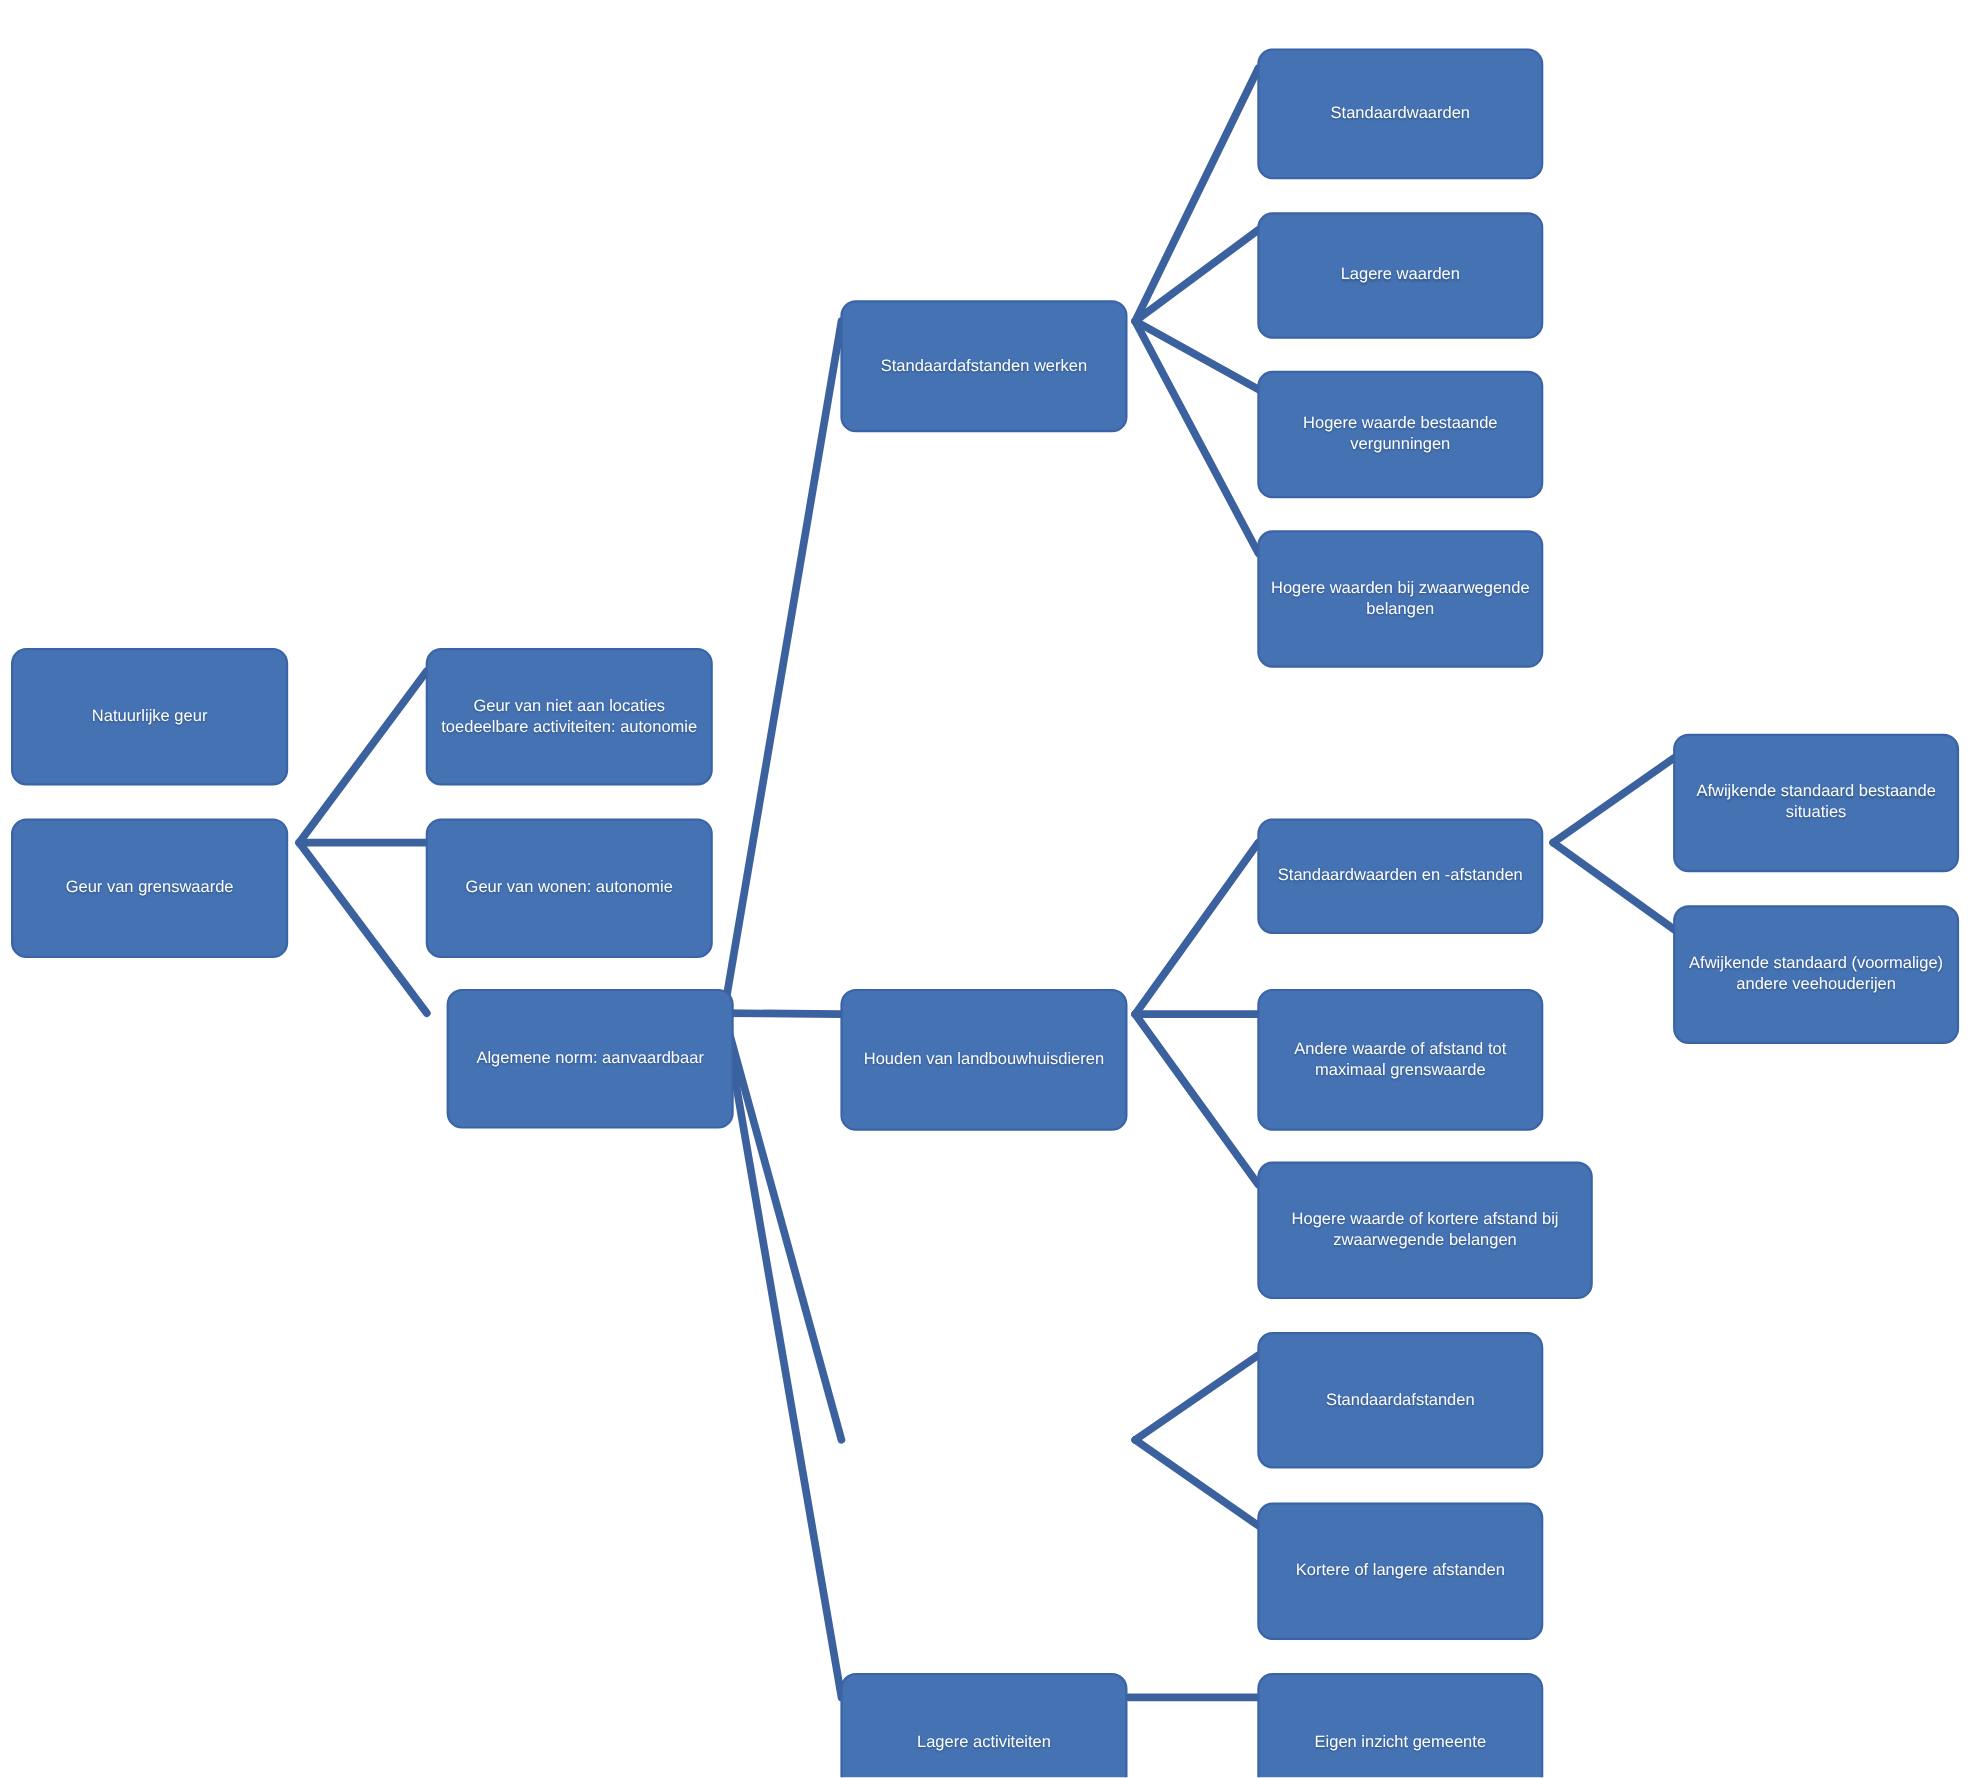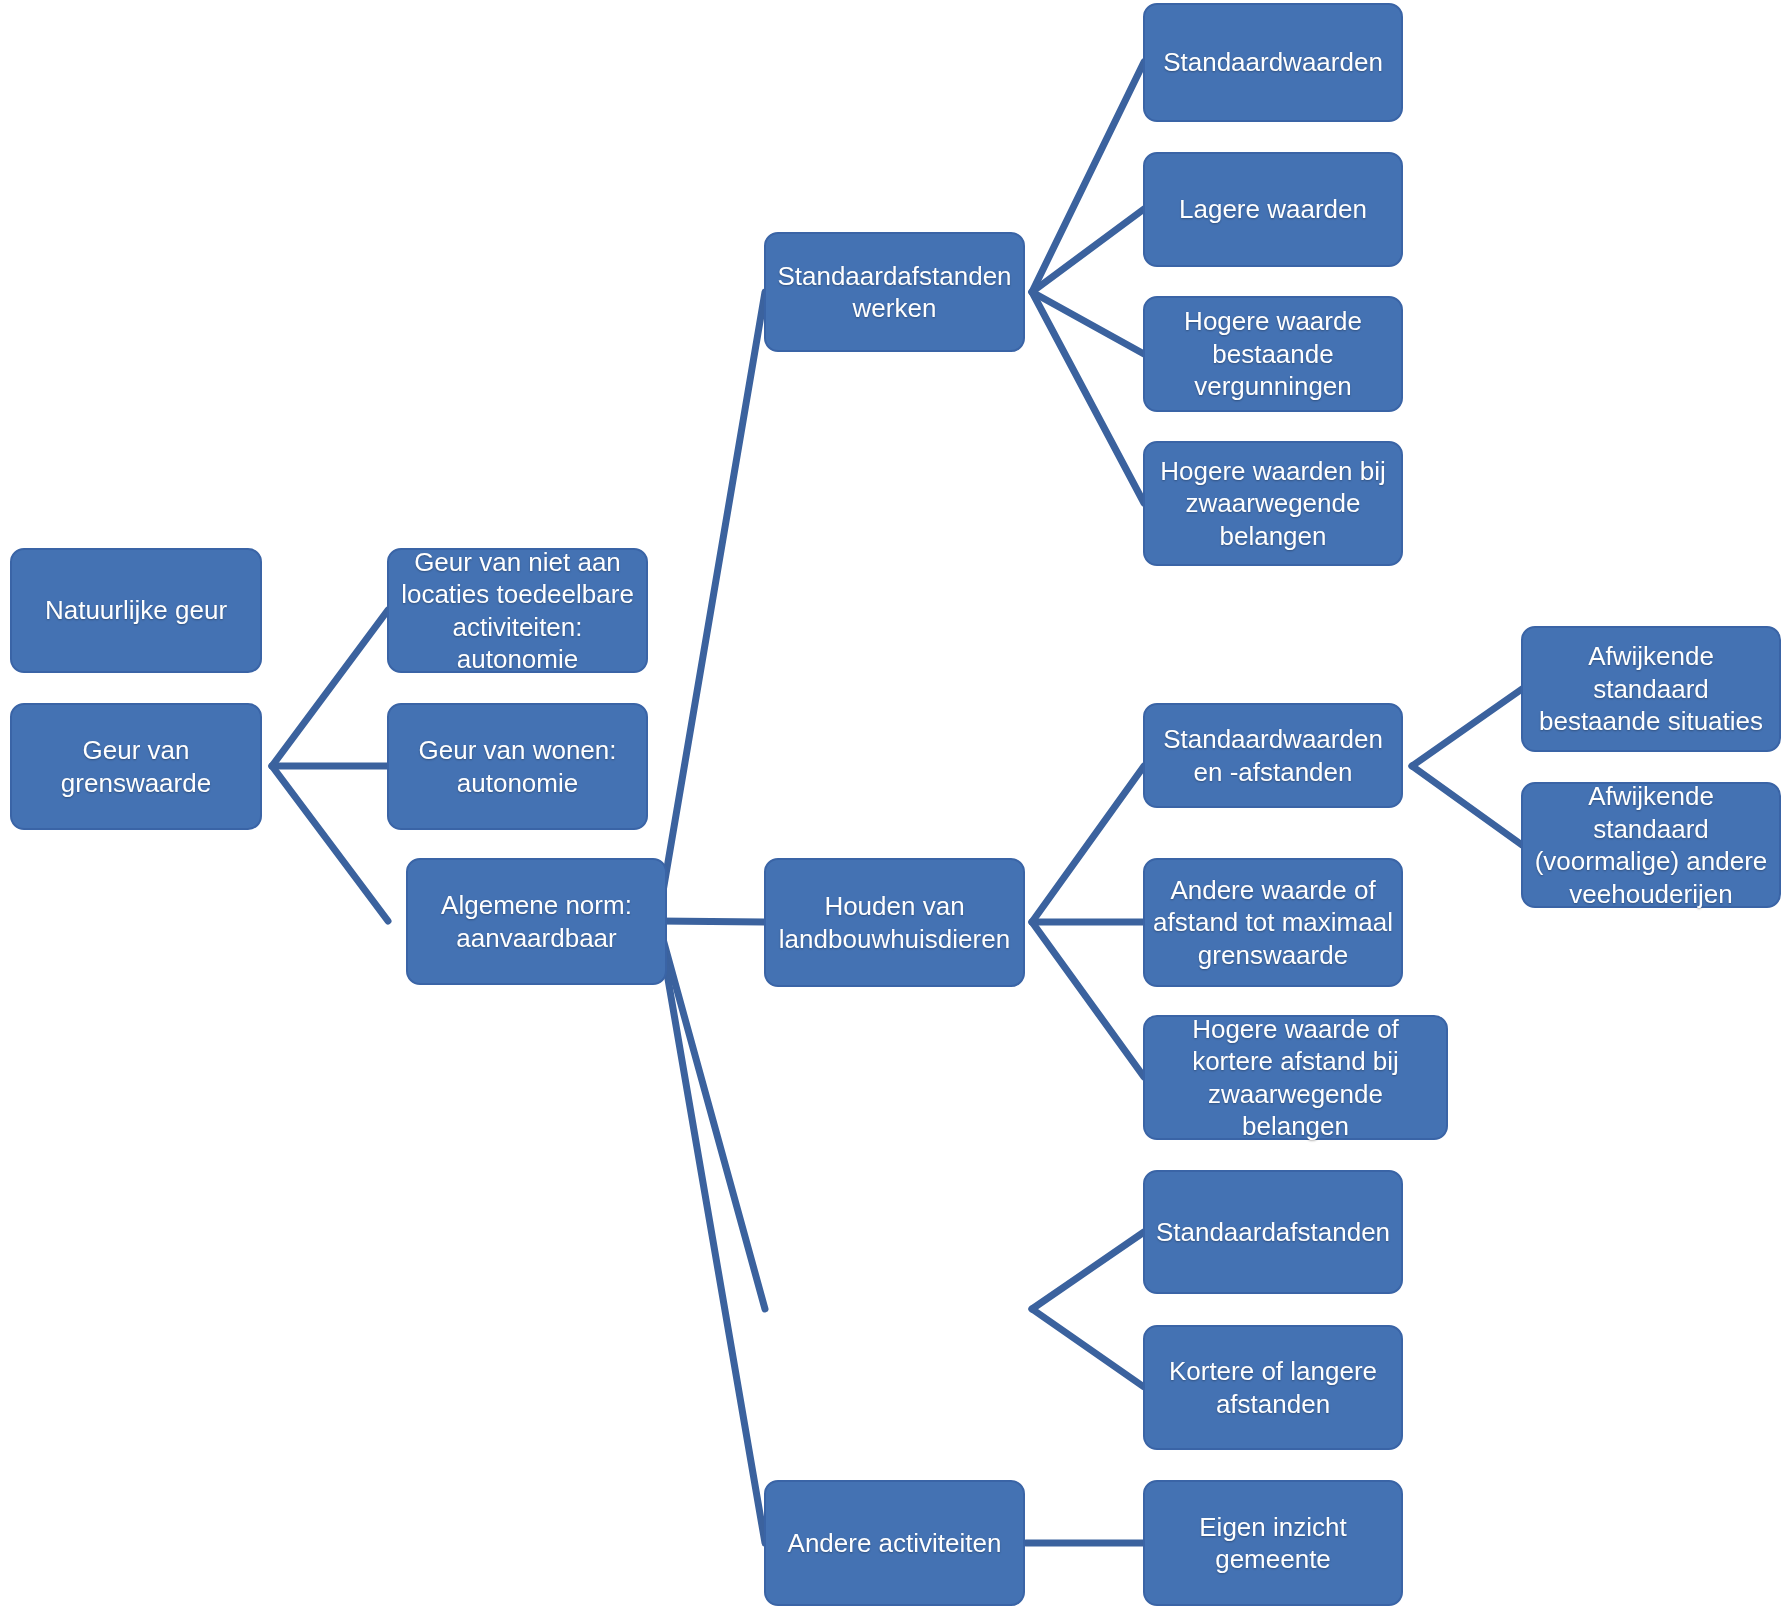--- a/index.html
+++ b/index.html
@@ -31,24 +31,25 @@
     position: absolute;
     box-sizing: border-box;
     background: var(--node-fill, #4472b3);
     border: 2px solid var(--node-border, #3a64a6);
     border-radius: 14px;
     color: var(--node-text, #ffffff);
     display: flex;
     align-items: center;
     justify-content: center;
     text-align: center;
-    font-size: 26px;
+    font-size: 15px;
     line-height: 1.25;
     padding: 4px 8px;
     text-shadow: 0 1px 2px rgba(0,0,0,0.30);
+    margin-top: 41px;
   }
 </style>
 </head>
 <body>
 
 <div id="diagram">
 
   <svg id="connector-layer" viewBox="0 0 1791 1616" xmlns="http://www.w3.org/2000/svg">
 
     <line x1="272" y1="766" x2="388" y2="610"></line>
@@ -95,21 +96,21 @@
     <span>Algemene norm: aanvaardbaar</span>
   </div>
 
   <div class="node" style="left:764px;top:232px;width:261px;height:120px">
     <span>Standaardafstanden werken</span>
   </div>
   <div class="node" style="left:764px;top:858px;width:261px;height:129px">
     <span>Houden van landbouwhuisdieren</span>
   </div>
   <div class="node" style="left:764px;top:1480px;width:261px;height:126px">
-    <span>Andere activiteiten</span>
+    <span>Lagere activiteiten</span>
   </div>
 
   <div class="node" style="left:1143px;top:3px;width:260px;height:119px">
     <span>Standaardwaarden</span>
   </div>
   <div class="node" style="left:1143px;top:152px;width:260px;height:115px">
     <span>Lagere waarden</span>
   </div>
   <div class="node" style="left:1143px;top:296px;width:260px;height:116px">
     <span>Hogere waarde bestaande vergunningen</span>

